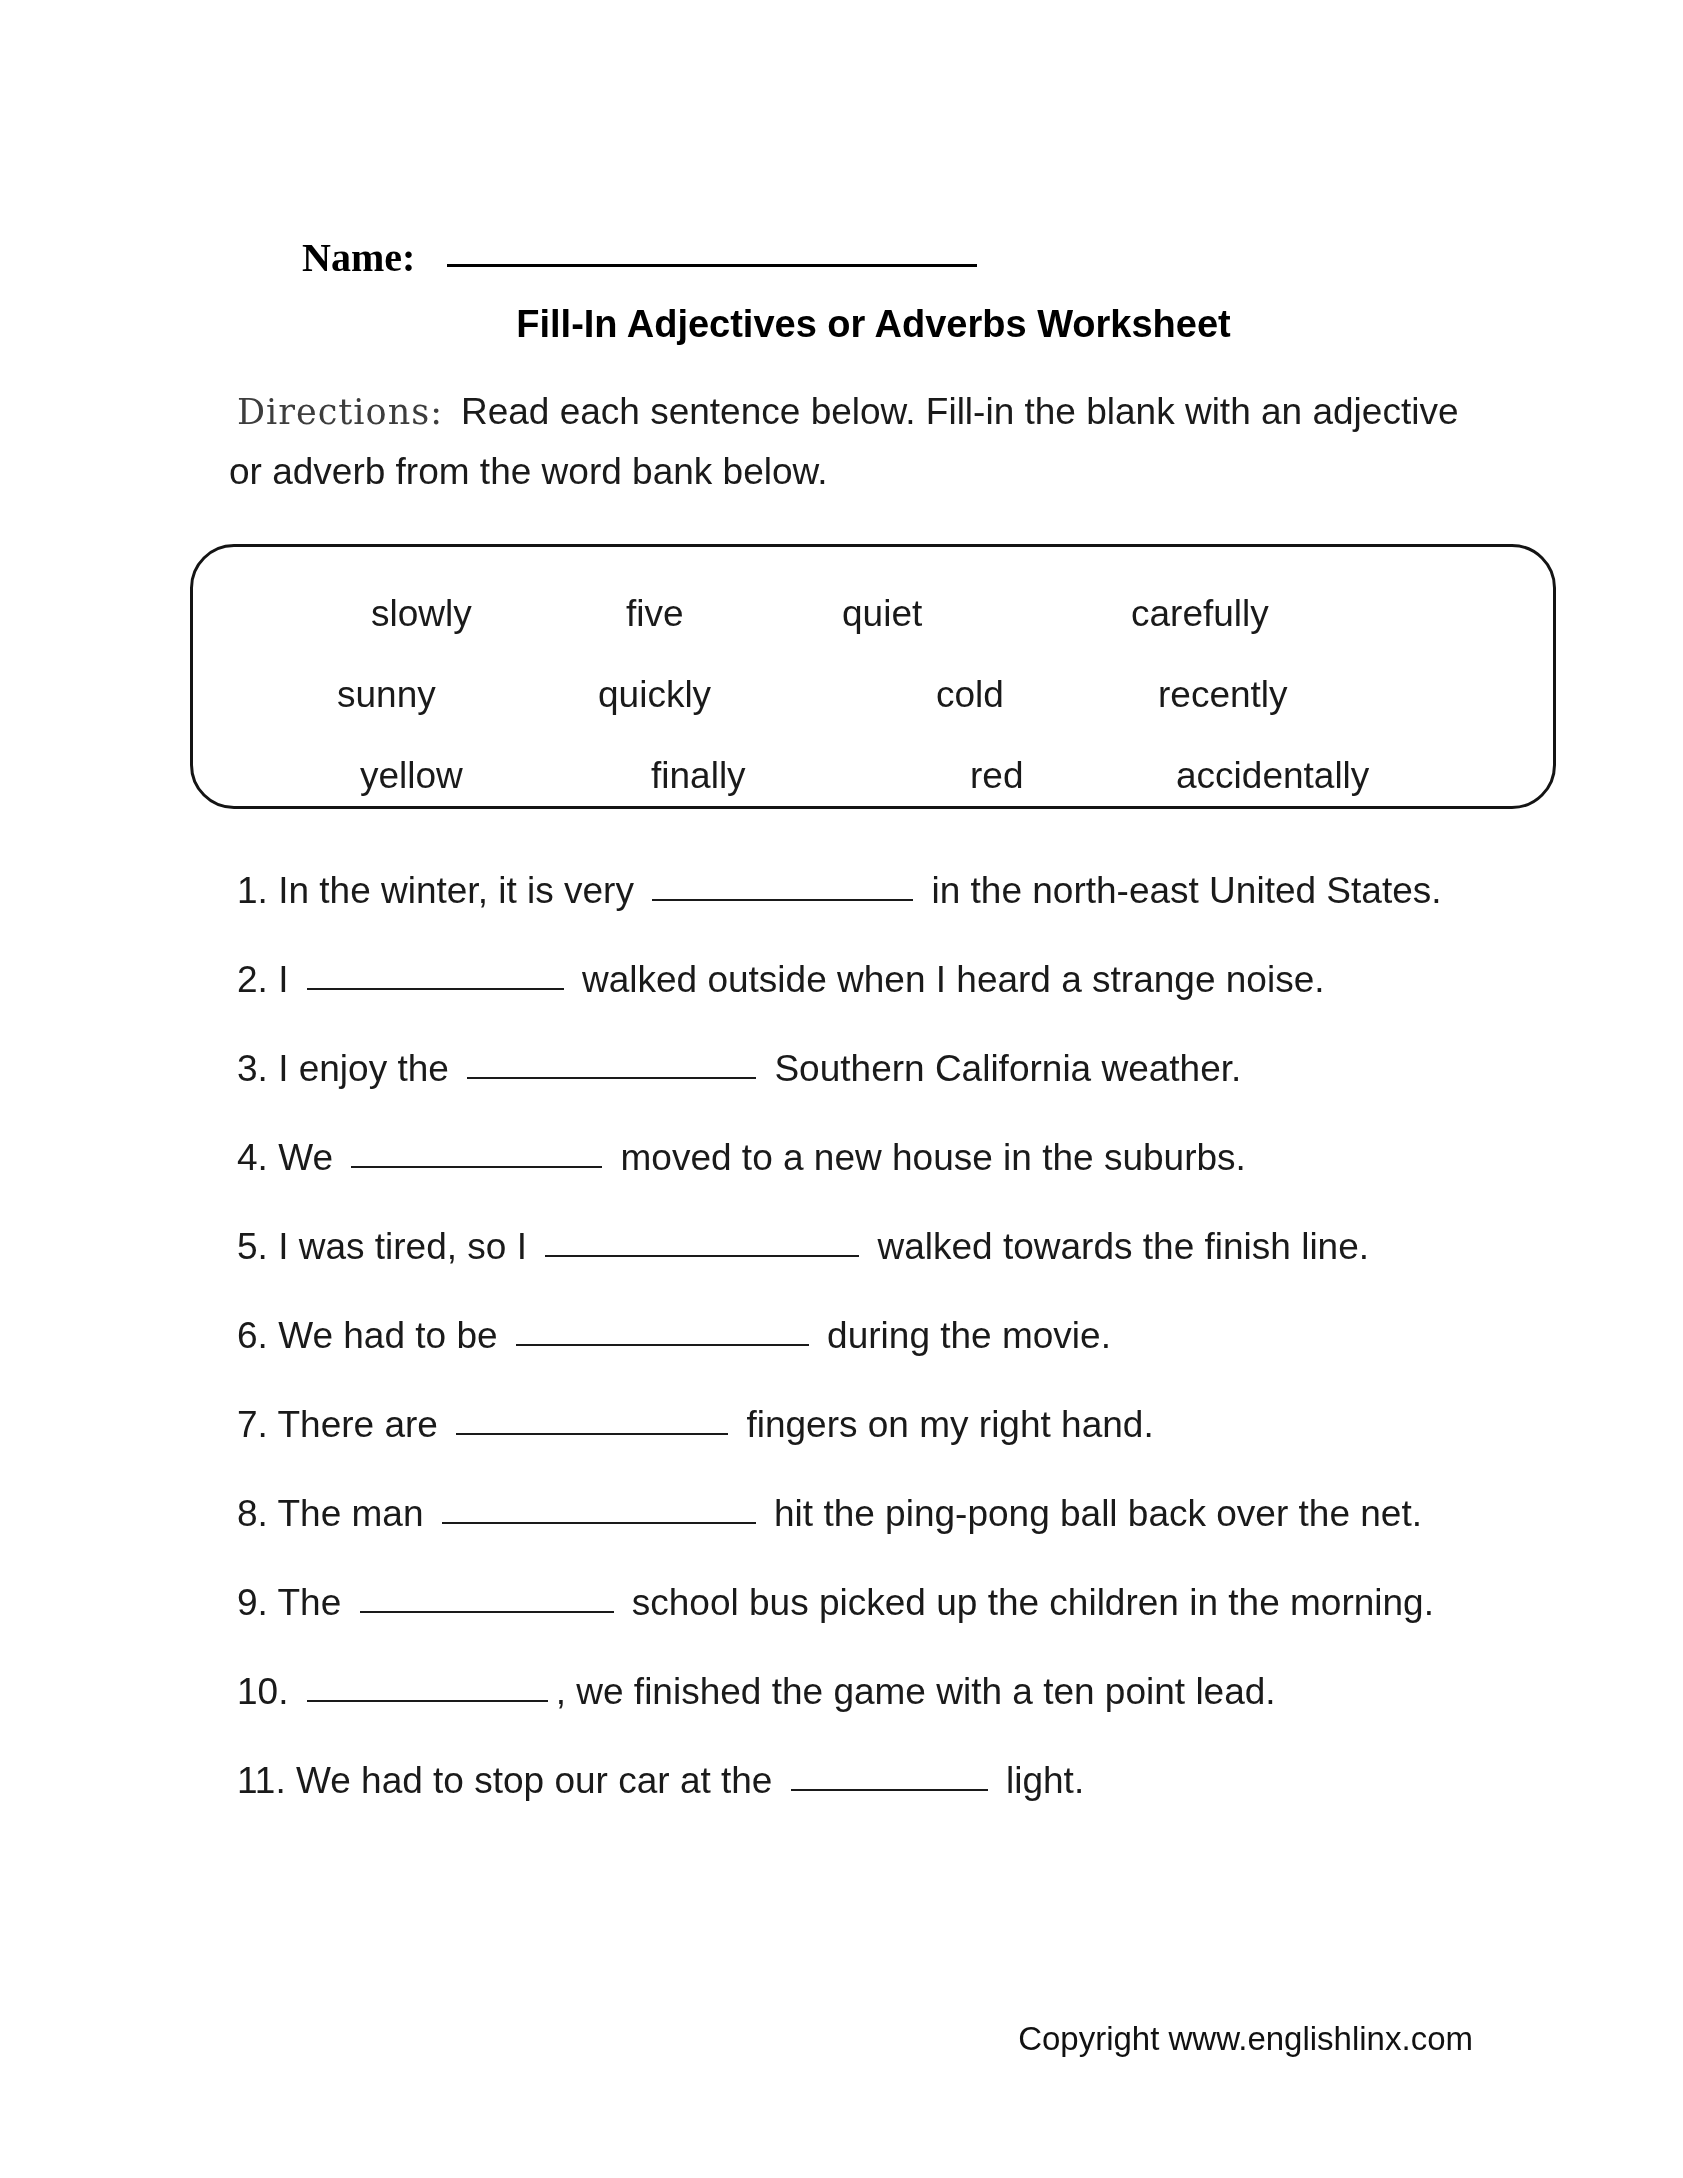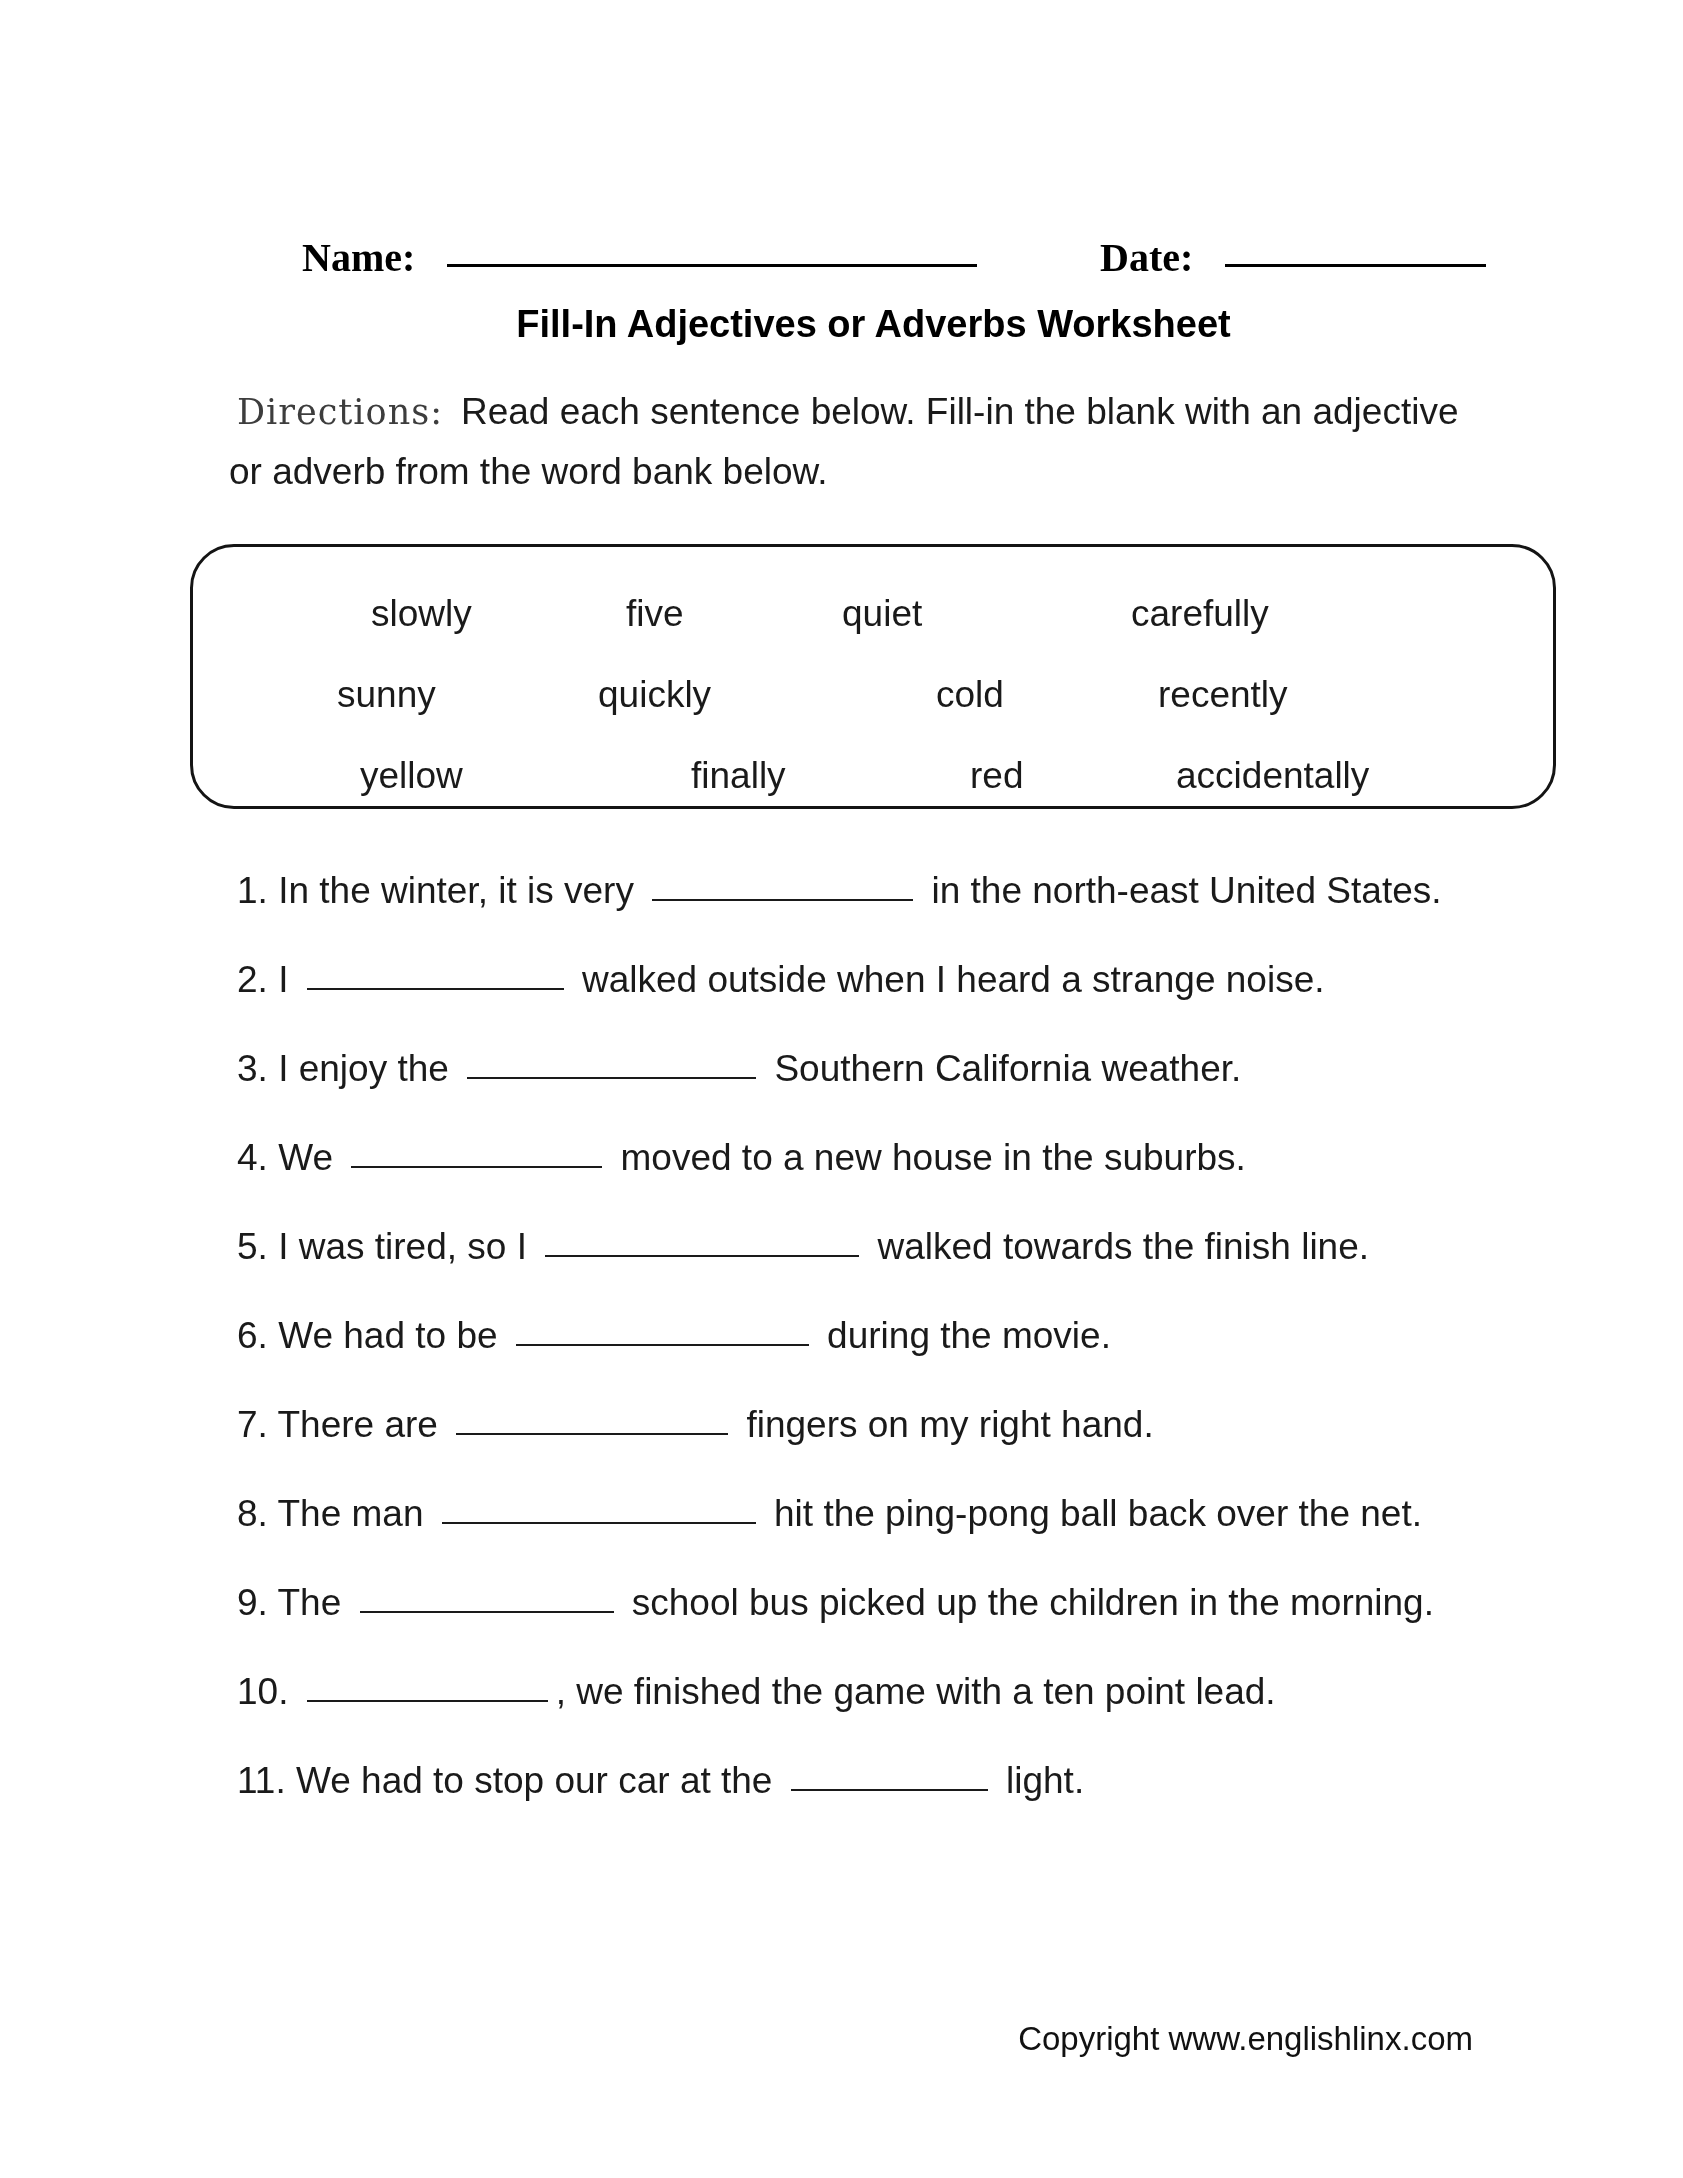--- a/index.html
+++ b/index.html
@@ -65,21 +65,21 @@
     border-radius: 44px;
     font-size: 37px;
     color: #1a1a1a;
     background: #fff;
   }
   .wb-row { position: absolute; left: 0; width: 100%; height: 51px; padding-left: 48px; }
   .row0 { top: 30px; } .row1 { top: 111px; } .row2 { top: 192px; text-align: center; }
   .wb-cell { position: absolute; white-space: nowrap; }
   .r0c0{left:162px} .r0c1{left:417px} .r0c2{left:633px} .r0c3{left:922px}
   .r1c0{left:128px} .r1c1{left:389px} .r1c2{left:727px} .r1c3{left:949px}
-  .r2c0{left:151px} .r2c1{left:482px} .r2c2{left:761px} .r2c3{left:967px}
+  .r2c0{left:151px} .r2c1{left:442px} .r2c2{left:761px} .r2c3{left:967px}
 
   
   .questions {
     position: absolute;
     top: 810px; left: 197px; right: 40px;
     font-size: 37px;
   }
   .question { line-height: 81px; white-space: nowrap; }
   .blank {
     display: inline-block;
@@ -98,24 +98,20 @@
 </style>
 </head>
 <body>
 
 <div class="page">
 
   <div class="header">
     <span class="name-group">
       <span class="hlabel">Name:</span>
       <span class="uline name-line"></span>
-    </span>
-    <span class="date-group">
-      <span class="hlabel">Date:</span>
-      <span class="uline date-line"></span>
     </span>
   </div>
 
   <div class="title">Fill-In Adjectives or Adverbs Worksheet</div>
 
   <div class="directions">
     <span class="dir-label">Directions:</span><span>Read each sentence below. Fill-in the blank with an adjective or adverb from the word bank below.</span>
   </div>
 
   <div class="word-bank" id="word-bank">

